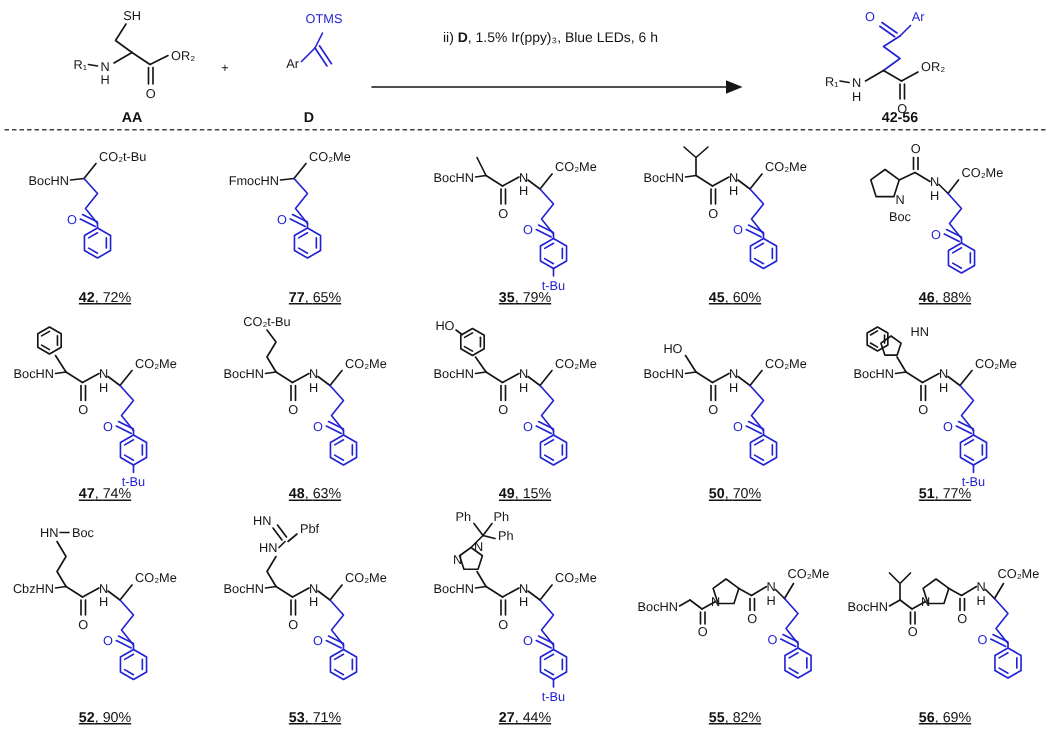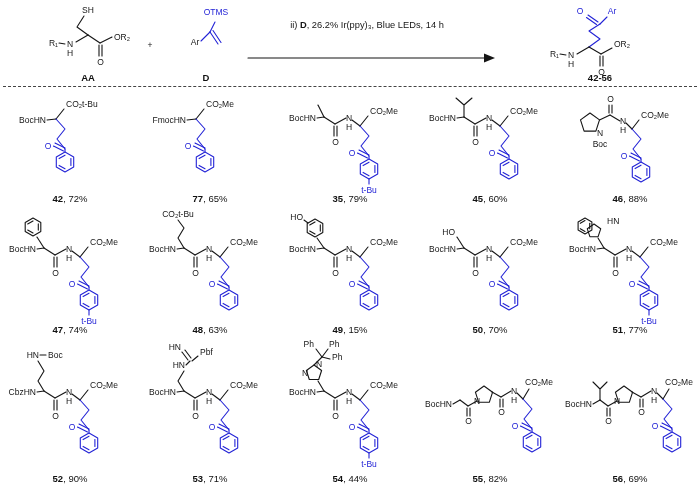--- a/index.html
+++ b/index.html
@@ -1,17 +1,17 @@
 <!DOCTYPE html>
 <html><head>
 <meta charset="utf-8">
 <style>
   html,body{margin:0;padding:0;background:#ffffff;}
   .fig{position:relative;width:700px;height:496px;background:#fff;overflow:hidden;
-       font-family:"Liberation Sans",sans-serif;color:#151515;}
+       font-family:"Liberation Sans",sans-serif;color:#151515;text-decoration:underline;}
   .scheme{position:relative;width:700px;height:86px;}
   .scheme svg{position:absolute;left:0;top:0;}
   .conds{position:absolute;left:248px;top:18px;width:238px;text-align:center;
          font-size:9.3px;line-height:15px;color:#151515;}
   .dash{height:0;border-top:1.6px dashed #444;margin:0 3px;}
   .row{display:flex;}
   .cell{width:140px;display:flex;flex-direction:column;align-items:center;}
   .cap{font-size:9.5px;height:13px;line-height:11px;text-align:center;margin-top:-2px;color:#111;}
   svg text{font-family:"Liberation Sans",sans-serif;}
   .k{stroke:#151515;stroke-width:1.1;fill:none;stroke-linecap:round;stroke-linejoin:round;}
@@ -76,21 +76,21 @@
         <path class="k" d="M589,47 L601,54"></path>
         <path class="k" d="M600,56 L600,66"></path>
         <path class="k" d="M603,56 L603,66"></path>
         <text x="601.5" y="75" class="kt" text-anchor="middle">O</text>
         <path class="k" d="M601,54 L612,48"></path>
         <text x="614" y="47" class="kt" text-anchor="start">OR₂</text>
         <text x="600" y="81" class="lbl" text-anchor="middle">42-56</text>
       </g>
     </svg>
     <div class="conds">
-      <div><span>ii) </span><b>D</b><span>, 26.2% Ir(ppy)₃, Blue LEDs, 14 h</span></div>
+      <div><span>ii) </span><b>D</b><span>, 1.5% Ir(ppy)₃, Blue LEDs, 6 h</span></div>
     </div>
   </div>
 
   <div class="dash"></div>
 
   <div class="row">
     <div class="cell">
       <svg class="struct" width="136" height="108" viewBox="0 0 136 108">
           <text x="44" y="36" class="kt" text-anchor="end" font-size="8.5">BocHN</text>
           <path d="M45,33 L54,32" class="k"></path>
@@ -464,21 +464,21 @@
           <path d="M85.5,95 L75.5,90" class="b"></path>
           <text x="70" y="93" class="bt" text-anchor="middle" font-size="8.5">O</text>
           <path d="M87,93 L87,96" class="b"></path>
           <path d="M87.0,96.0 L95.7,101.0 L95.7,111.0 L87.0,116.0 L78.3,111.0 L78.3,101.0 Z" class="b"></path>
           <path d="M92.9,102.6 L92.9,109.4" class="b"></path>
           <path d="M87.0,112.8 L81.1,109.4" class="b"></path>
           <path d="M81.1,102.6 L87.0,99.2" class="b"></path>
           <path d="M87,116 L87,121" class="b"></path>
           <text x="87" y="130" class="bt" text-anchor="middle" font-size="8.5">t-Bu</text>
         </svg>
-      <div class="cap"><b>54</b><span>, </span><span>44%</span></div>
+      <div class="cap"><b>27</b><span>, </span><span>44%</span></div>
     </div>
     <div class="cell">
       <svg class="struct" width="136" height="138" viewBox="0 0 136 138">
           <text x="30" y="70" class="kt" text-anchor="end" font-size="8.5">BocHN</text>
           <path d="M31,67 L38,63" class="k"></path>
           <path d="M38,63 L46,69" class="k"></path>
           <path d="M45,71 L45,79" class="k"></path>
           <path d="M48,71 L48,79" class="k"></path>
           <text x="46.5" y="87" class="kt" text-anchor="middle" font-size="8.5">O</text>
           <path d="M46,69 L55,64" class="k"></path>

